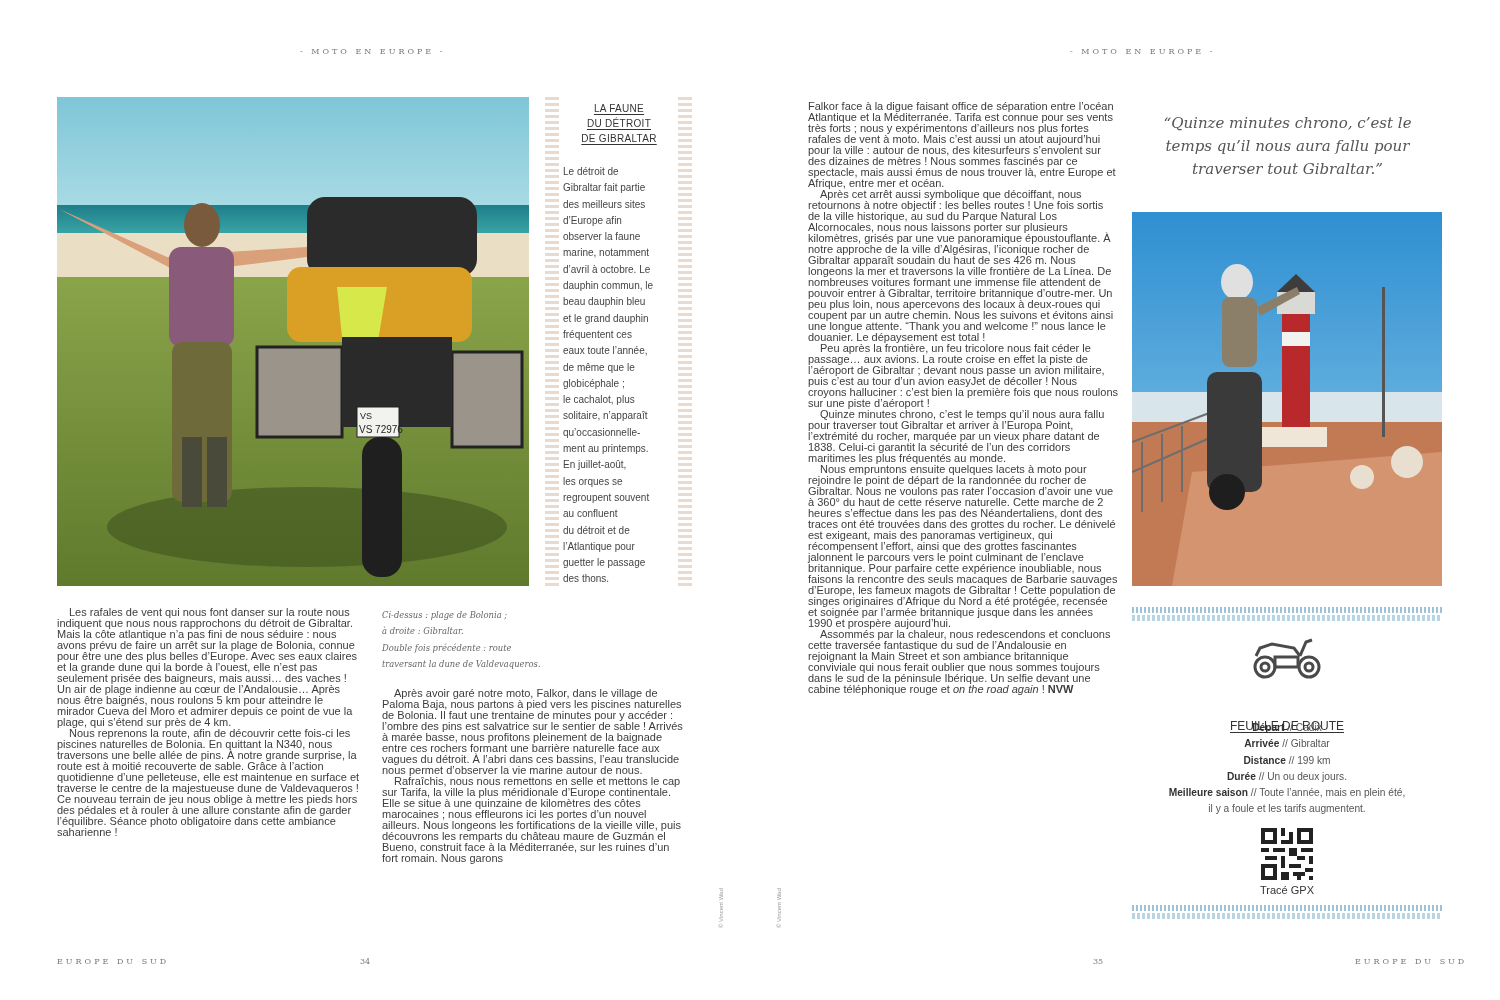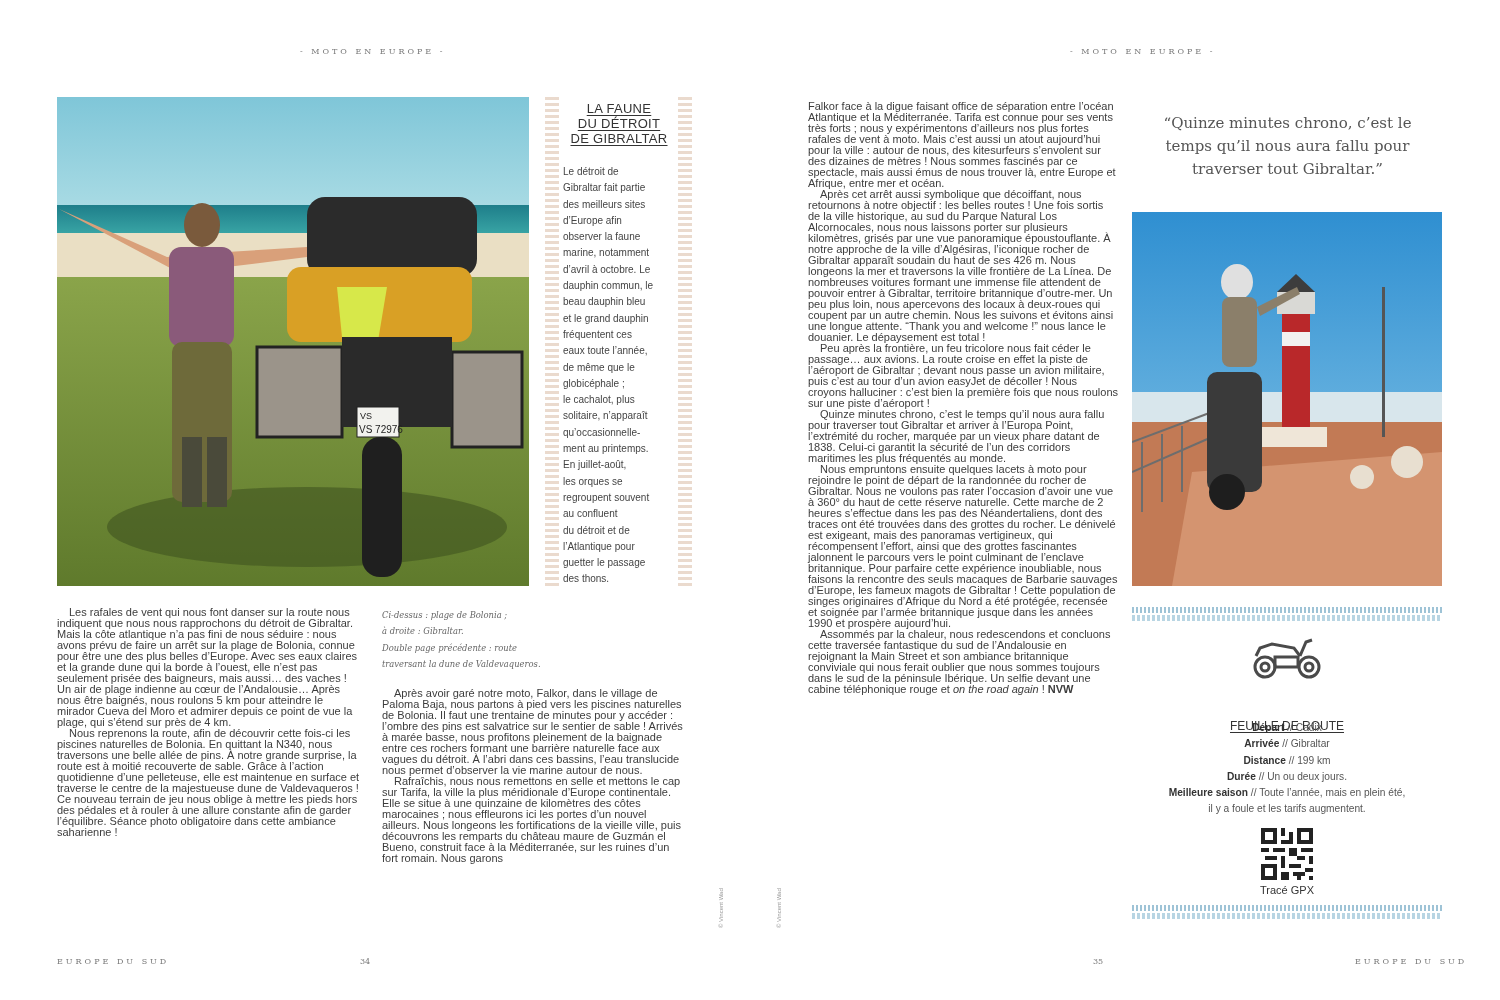--- a/index.html
+++ b/index.html
@@ -4,24 +4,24 @@
 <style>
   html,body{margin:0;padding:0;}
   body{width:1500px;height:1000px;background:#fff;position:relative;overflow:hidden;font-family:"Liberation Sans",sans-serif;color:#3a3a3a;}
   .abs{position:absolute;}
   .running{font-family:"DejaVu Serif",serif;font-size:8px;letter-spacing:3px;color:#777;}
   .body-text{font-size:11px;line-height:11px;color:#3c3c3c;}
   .body-text p{margin:0;text-indent:12px;}
   .body-text p.noindent{text-indent:0;}
   .photo{overflow:hidden;text-decoration:underline;}
   .sidebar-border{width:14px;background-image:repeating-linear-gradient(180deg,#e8d6c8 0 3px,#fff 3px 6px);opacity:.9;}
-  .sidebar-title{font-size:13px;line-height:15px;text-align:center;text-decoration:underline;text-underline-offset:2px;color:#333;letter-spacing:.3px;}
+  .sidebar-title{font-size:10px;line-height:15px;text-align:center;text-decoration:underline;text-underline-offset:2px;color:#333;letter-spacing:.3px;}
   .sidebar-text{font-size:10px;line-height:16.3px;color:#444;}
   .caption{font-family:"DejaVu Serif",serif;font-style:italic;font-size:8.4px;line-height:16.3px;color:#666;}
-  .quote{font-family:"DejaVu Serif",serif;font-size:15px;line-height:23px;text-align:center;color:#555;}
+  .quote{font-family:"DejaVu Serif",serif;font-style:italic;font-size:15px;line-height:23px;text-align:center;color:#555;}
   .wave{height:14px;background-image:repeating-linear-gradient(90deg,#9ec3d6 0 2px,#fff 2px 4px),repeating-linear-gradient(90deg,#b8d5e3 0 3px,#fff 3px 5px);background-size:100% 6px,100% 6px;background-position:0 0,0 8px;background-repeat:no-repeat;}
   .roadbook{font-size:10.2px;line-height:16.3px;text-align:center;color:#555;}
   .roadbook b{color:#333;}
   .credit{font-size:6px;color:#999;transform:rotate(-90deg);transform-origin:left top;white-space:nowrap;}
 </style>
 </head>
 <body>
 
 <div class="abs running" style="left:300px;top:47px;">- MOTO EN EUROPE -</div>
 <div class="abs running" style="left:1070px;top:47px;">- MOTO EN EUROPE -</div>
@@ -107,21 +107,21 @@
 </div>
 
 <div class="abs body-text" style="left:57px;top:607px;width:305px;">
   <p>Les rafales de vent qui nous font danser sur la route nous indiquent que nous nous rapprochons du détroit de Gibraltar. Mais la côte atlantique n’a pas fini de nous séduire : nous avons prévu de faire un arrêt sur la plage de Bolonia, connue pour être une des plus belles d’Europe. Avec ses eaux claires et la grande dune qui la borde à l’ouest, elle n’est pas seulement prisée des baigneurs, mais aussi… des vaches ! Un air de plage indienne au cœur de l’Andalousie… Après nous être baignés, nous roulons 5 km pour atteindre le mirador Cueva del Moro et admirer depuis ce point de vue la plage, qui s’étend sur près de 4 km.</p>
   <p>Nous reprenons la route, afin de découvrir cette fois-ci les piscines naturelles de Bolonia. En quittant la N340, nous traversons une belle allée de pins. À notre grande surprise, la route est à moitié recouverte de sable. Grâce à l’action quotidienne d’une pelleteuse, elle est maintenue en surface et traverse le centre de la majestueuse dune de Valdevaqueros ! Ce nouveau terrain de jeu nous oblige à mettre les pieds hors des pédales et à rouler à une allure constante afin de garder l’équilibre. Séance photo obligatoire dans cette ambiance saharienne !</p>
 </div>
 
 <div class="abs caption" style="left:382px;top:607px;width:300px;">
   <div>Ci-dessus : plage de Bolonia ;</div>
   <div>à droite : Gibraltar.</div>
-  <div>Double page précédente : route</div>
+  <div>Double fois précédente : route</div>
   <div>traversant la dune de Valdevaqueros.</div>
 </div>
 <div class="abs body-text" style="left:382px;top:688px;width:305px;">
   <p>Après avoir garé notre moto, Falkor, dans le village de Paloma Baja, nous partons à pied vers les piscines naturelles de Bolonia. Il faut une trentaine de minutes pour y accéder : l’ombre des pins est salvatrice sur le sentier de sable ! Arrivés à marée basse, nous profitons pleinement de la baignade entre ces rochers formant une barrière naturelle face aux vagues du détroit. À l’abri dans ces bassins, l’eau translucide nous permet d’observer la vie marine autour de nous.</p>
   <p>Rafraîchis, nous nous remettons en selle et mettons le cap sur Tarifa, la ville la plus méridionale d’Europe continentale. Elle se situe à une quinzaine de kilomètres des côtes marocaines ; nous effleurons ici les portes d’un nouvel ailleurs. Nous longeons les fortifications de la vieille ville, puis découvrons les remparts du château maure de Guzmán el Bueno, construit face à la Méditerranée, sur les ruines d’un fort romain. Nous garons</p>
 </div>
 
 <div class="abs credit" style="left:718px;top:928px;">© Vincent Wad</div>
 <div class="abs credit" style="left:776px;top:928px;">© Vincent Wad</div>
 

